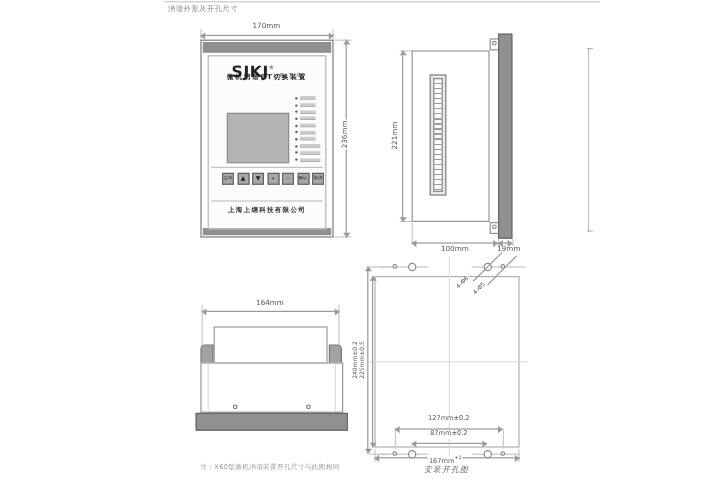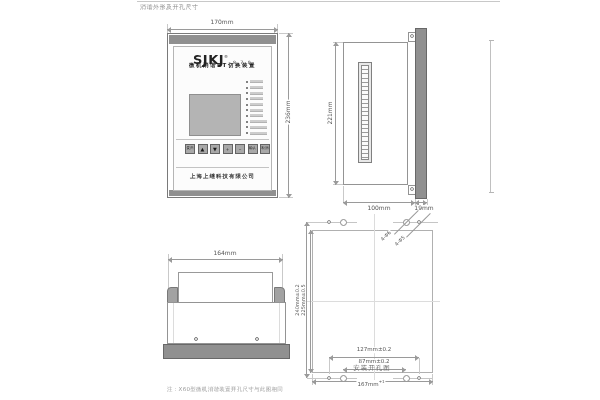--- a/index.html
+++ b/index.html
@@ -67,21 +67,21 @@
 
   
   .bv-top{position:absolute;left:178px;top:272px;width:95px;height:31px;border:1px solid #999;background:#fff;}
   .clip{position:absolute;width:11px;height:16px;background:#a2a2a2;border:1px solid #787878;}
   .bv-main{position:absolute;left:167px;top:302px;width:119px;height:42px;border:1px solid #949494;background:#fff;}
   .bv-panel{position:absolute;left:163px;top:344px;width:127px;height:15px;background:var(--panel,#909090);border:1px solid #686868;}
   .note{position:absolute;left:167px;top:386px;font-size:5.5px;color:#9a9a9a;letter-spacing:.3px;}
 
   
   .hd-rect{position:absolute;left:312px;top:230px;width:121px;height:143px;border:1px solid #b0b0b0;}
-  .caption{position:absolute;left:372px;top:368px;transform:translate(-50%,-50%);font-size:6.5px;color:#666;letter-spacing:1px;white-space:nowrap;}
+  .caption{position:absolute;left:372px;top:392px;transform:translate(-50%,-50%);font-size:6.5px;color:#666;letter-spacing:1px;white-space:nowrap;font-style:italic;}
 </style>
 </head>
 <body>
 
 <div id="canvas" style="--panel: #909090; --lcd: #b4b4b4;">
 
   <div class="top-rule"></div>
   <div class="page-title">消谐外形及开孔尺寸</div>
 
   <div class="ext" style="left:167px;top:24px;width:1px;height:9px;"></div>

